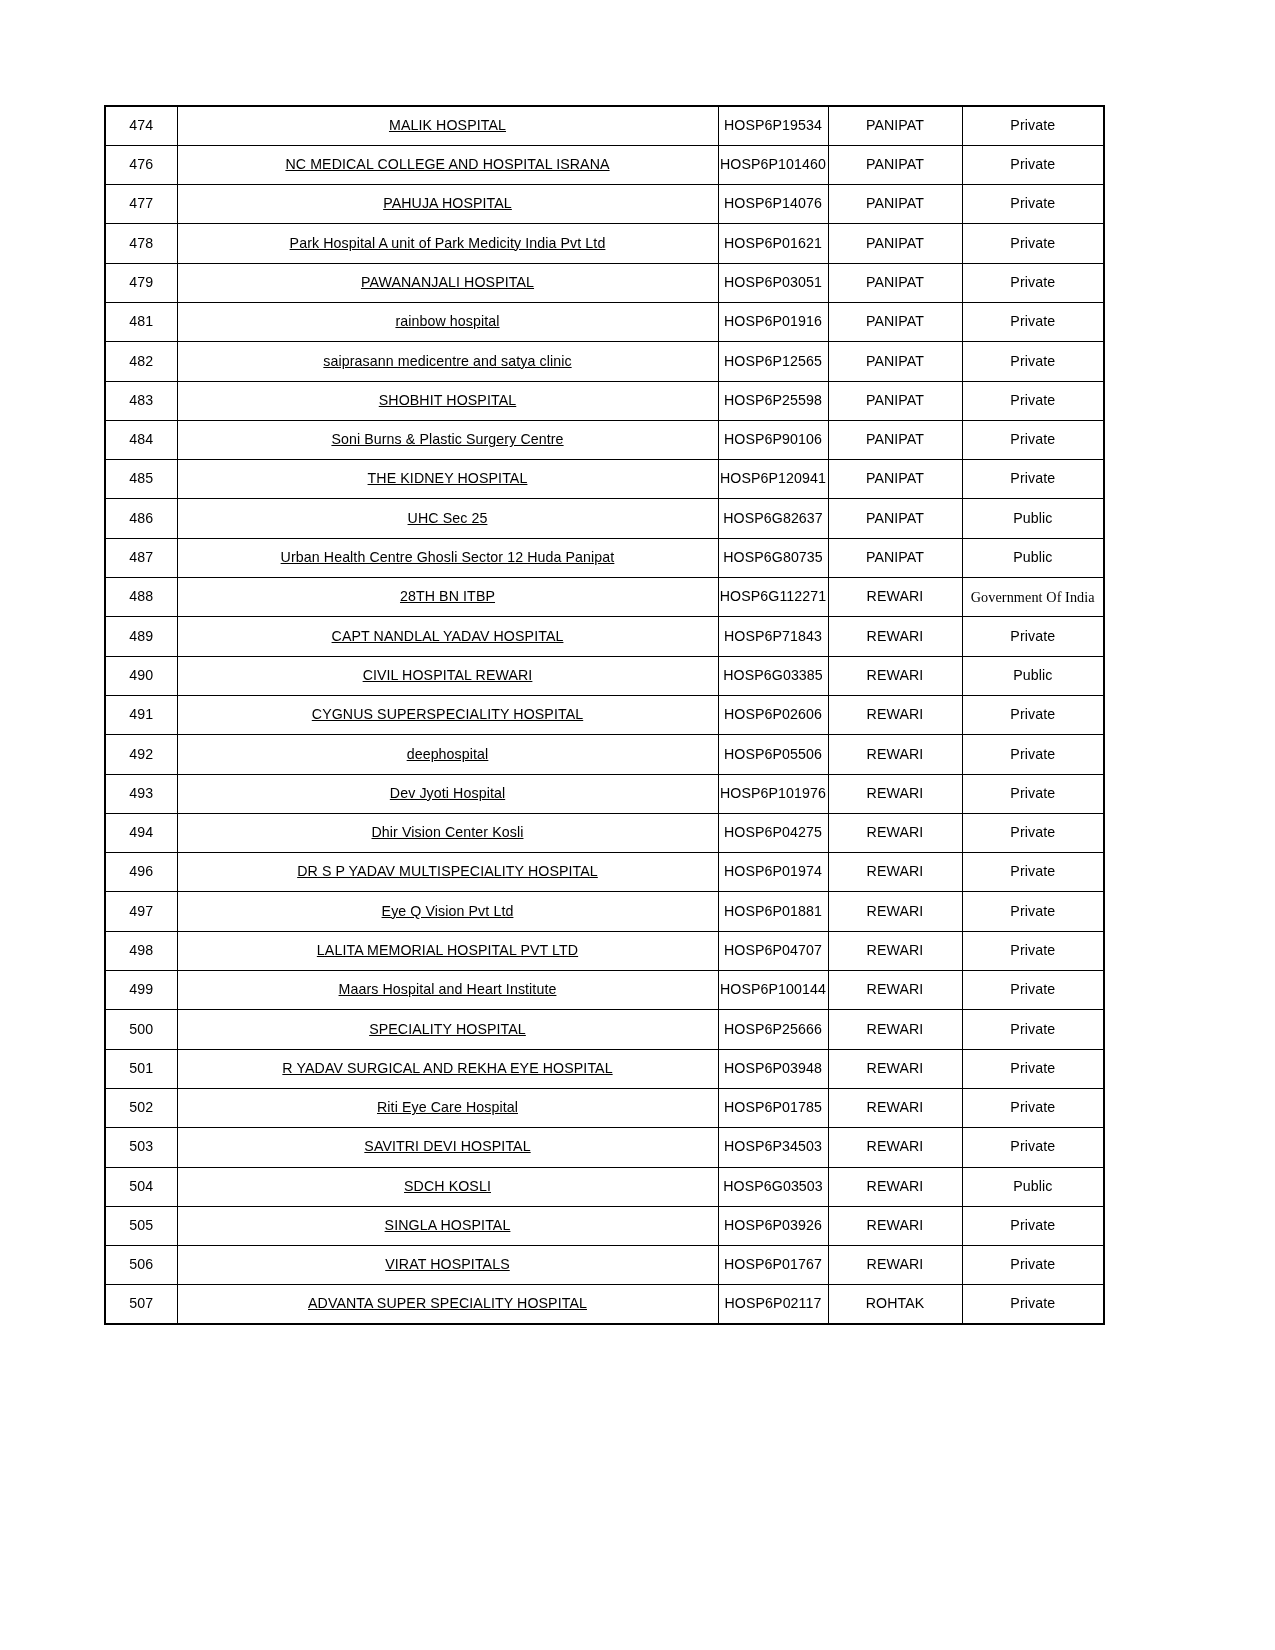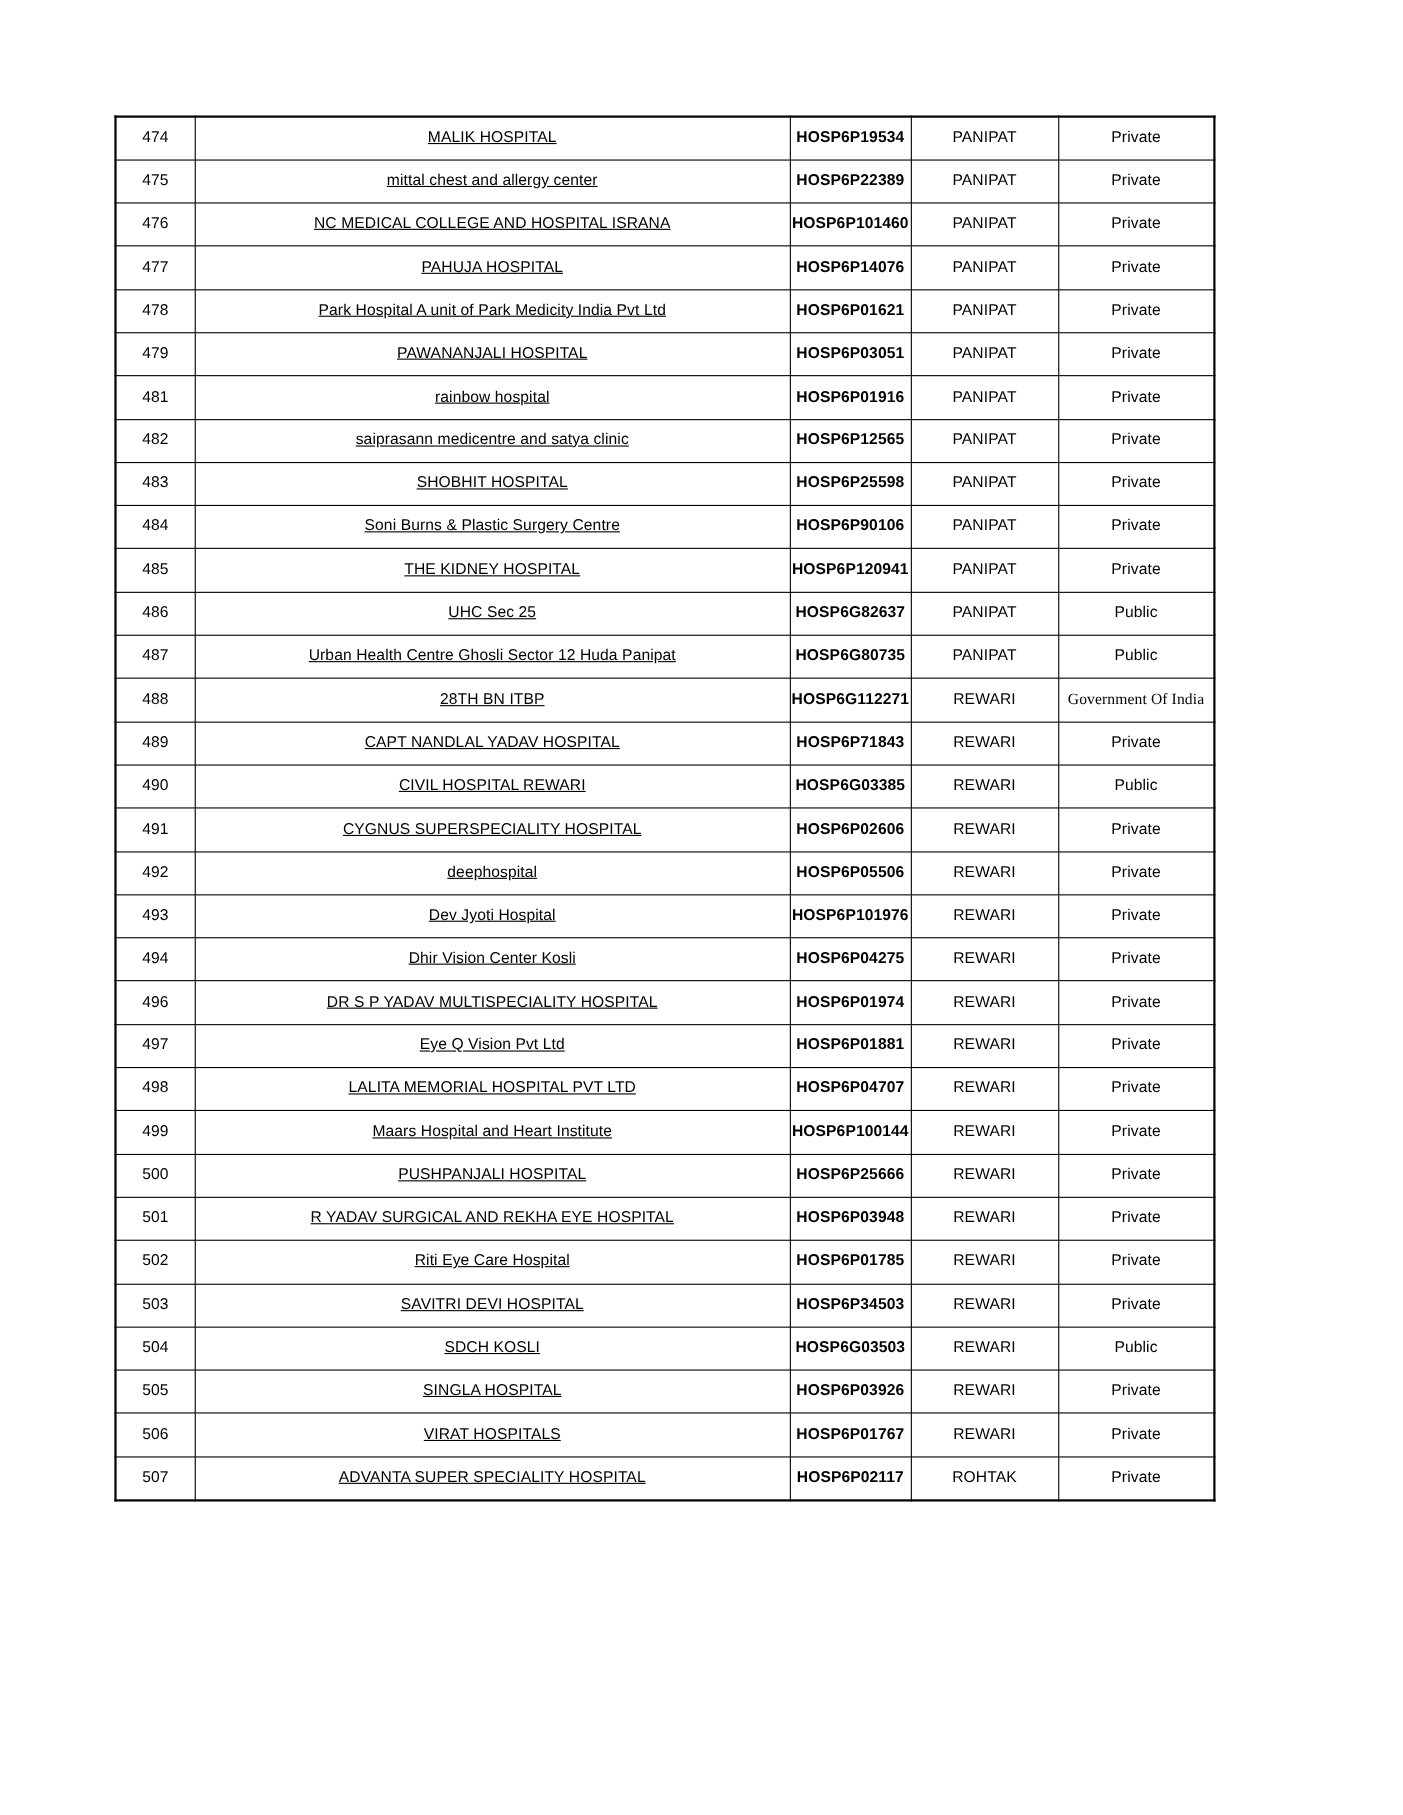--- a/index.html
+++ b/index.html
@@ -46,21 +46,21 @@
   }
   
   col.c-sno   { width: 72px; }
   col.c-name  { width: 541px; }
   col.c-code  { width: 110px; }
   col.c-dist  { width: 134px; }
   col.c-type  { width: 142px; }
 
   td.sno  { font-size: 14.6px; }
   td.name { font-size: 14.4px; padding: 0 6px; text-decoration: underline; }
-  td.code { font-size: 14.2px; font-weight: bold; }
+  td.code { font-size: 14.2px; }
   td.dist { font-size: 14.2px; }
   td.type { font-size: 13.8px; padding: 0 4px; }
   td.type.multiline { line-height: 1.18; font-family: Liberation Serif, serif; }
 </style>
 </head>
 <body>
 
 <div class="page">
   <div class="table-wrap">
     <table class="hospital-table">
@@ -73,27 +73,20 @@
       </colgroup>
       <tbody id="table-body">
           <tr>
             <td class="sno">474</td>
             <td class="name">MALIK HOSPITAL</td>
             <td class="code">HOSP6P19534</td>
             <td class="dist">PANIPAT</td>
             <td class="type">Private</td>
           </tr>
           <tr>
-            <td class="sno">475</td>
-            <td class="name">mittal chest and allergy center</td>
-            <td class="code">HOSP6P22389</td>
-            <td class="dist">PANIPAT</td>
-            <td class="type">Private</td>
-          </tr>
-          <tr>
             <td class="sno">476</td>
             <td class="name">NC MEDICAL COLLEGE AND HOSPITAL ISRANA</td>
             <td class="code">HOSP6P101460</td>
             <td class="dist">PANIPAT</td>
             <td class="type">Private</td>
           </tr>
           <tr>
             <td class="sno">477</td>
             <td class="name">PAHUJA HOSPITAL</td>
             <td class="code">HOSP6P14076</td>
@@ -235,21 +228,21 @@
           </tr>
           <tr>
             <td class="sno">499</td>
             <td class="name">Maars Hospital and Heart Institute</td>
             <td class="code">HOSP6P100144</td>
             <td class="dist">REWARI</td>
             <td class="type">Private</td>
           </tr>
           <tr>
             <td class="sno">500</td>
-            <td class="name">PUSHPANJALI HOSPITAL</td>
+            <td class="name">SPECIALITY HOSPITAL</td>
             <td class="code">HOSP6P25666</td>
             <td class="dist">REWARI</td>
             <td class="type">Private</td>
           </tr>
           <tr>
             <td class="sno">501</td>
             <td class="name">R YADAV SURGICAL AND REKHA EYE HOSPITAL</td>
             <td class="code">HOSP6P03948</td>
             <td class="dist">REWARI</td>
             <td class="type">Private</td>

